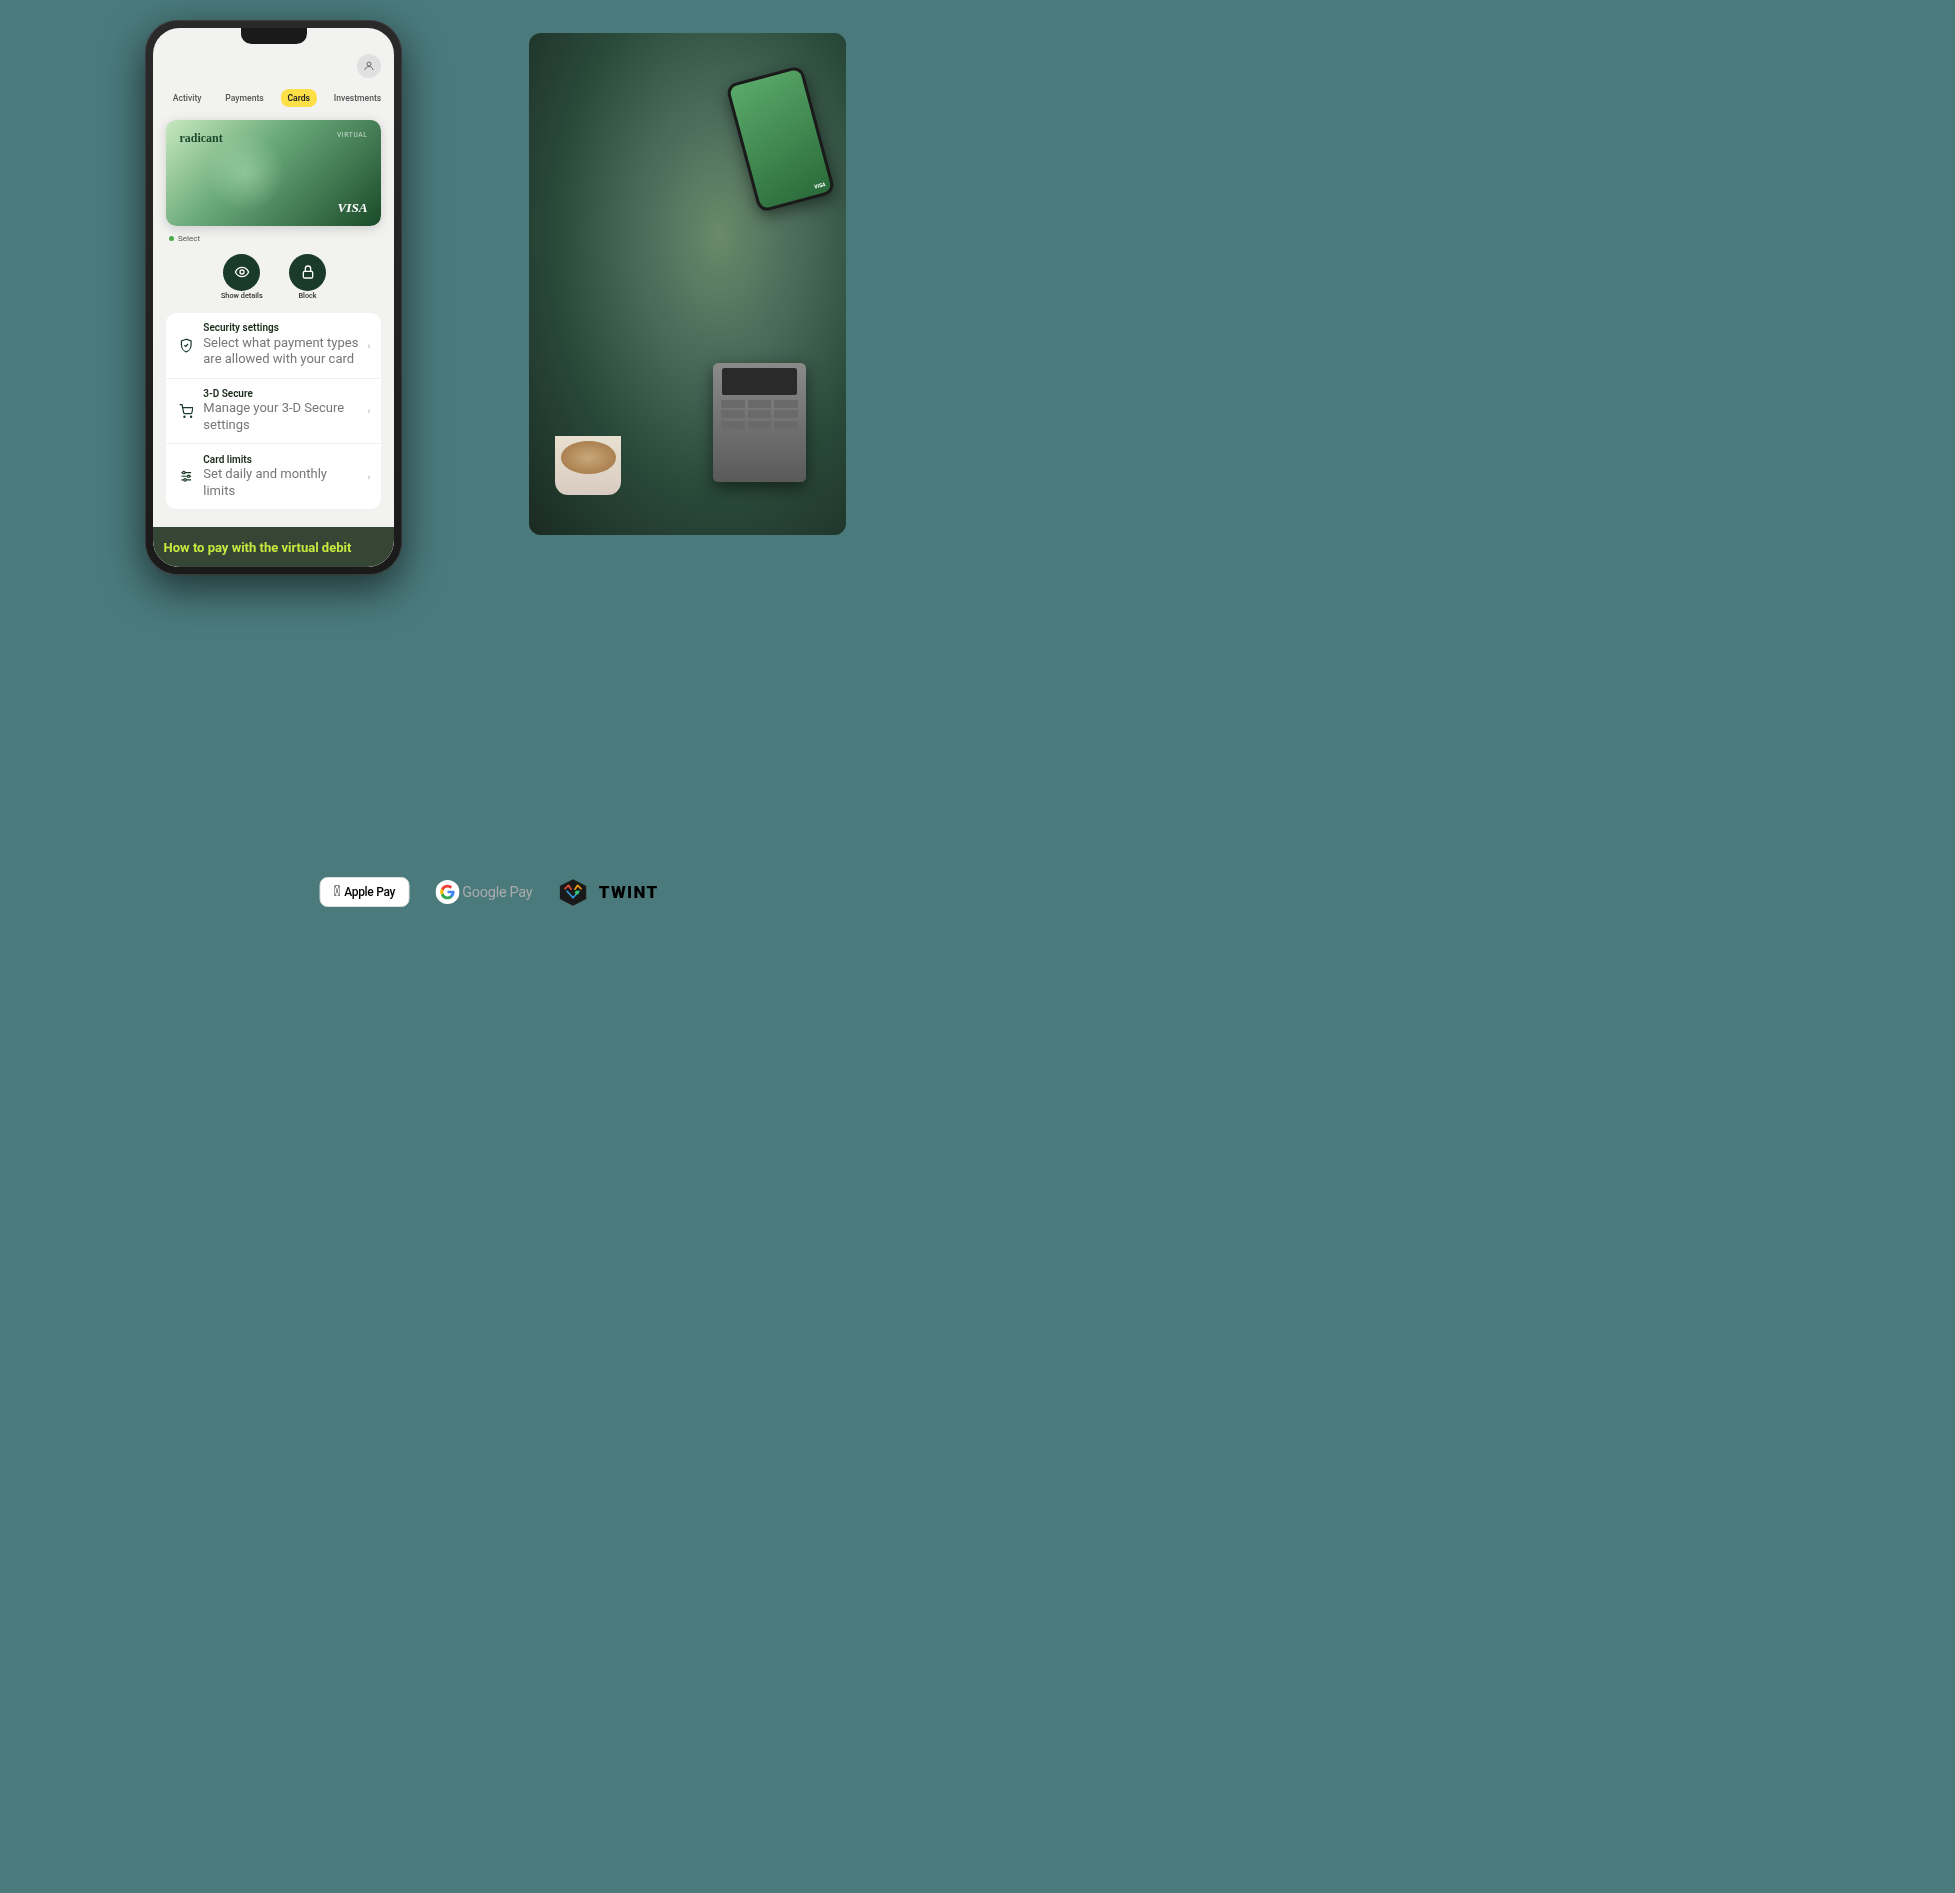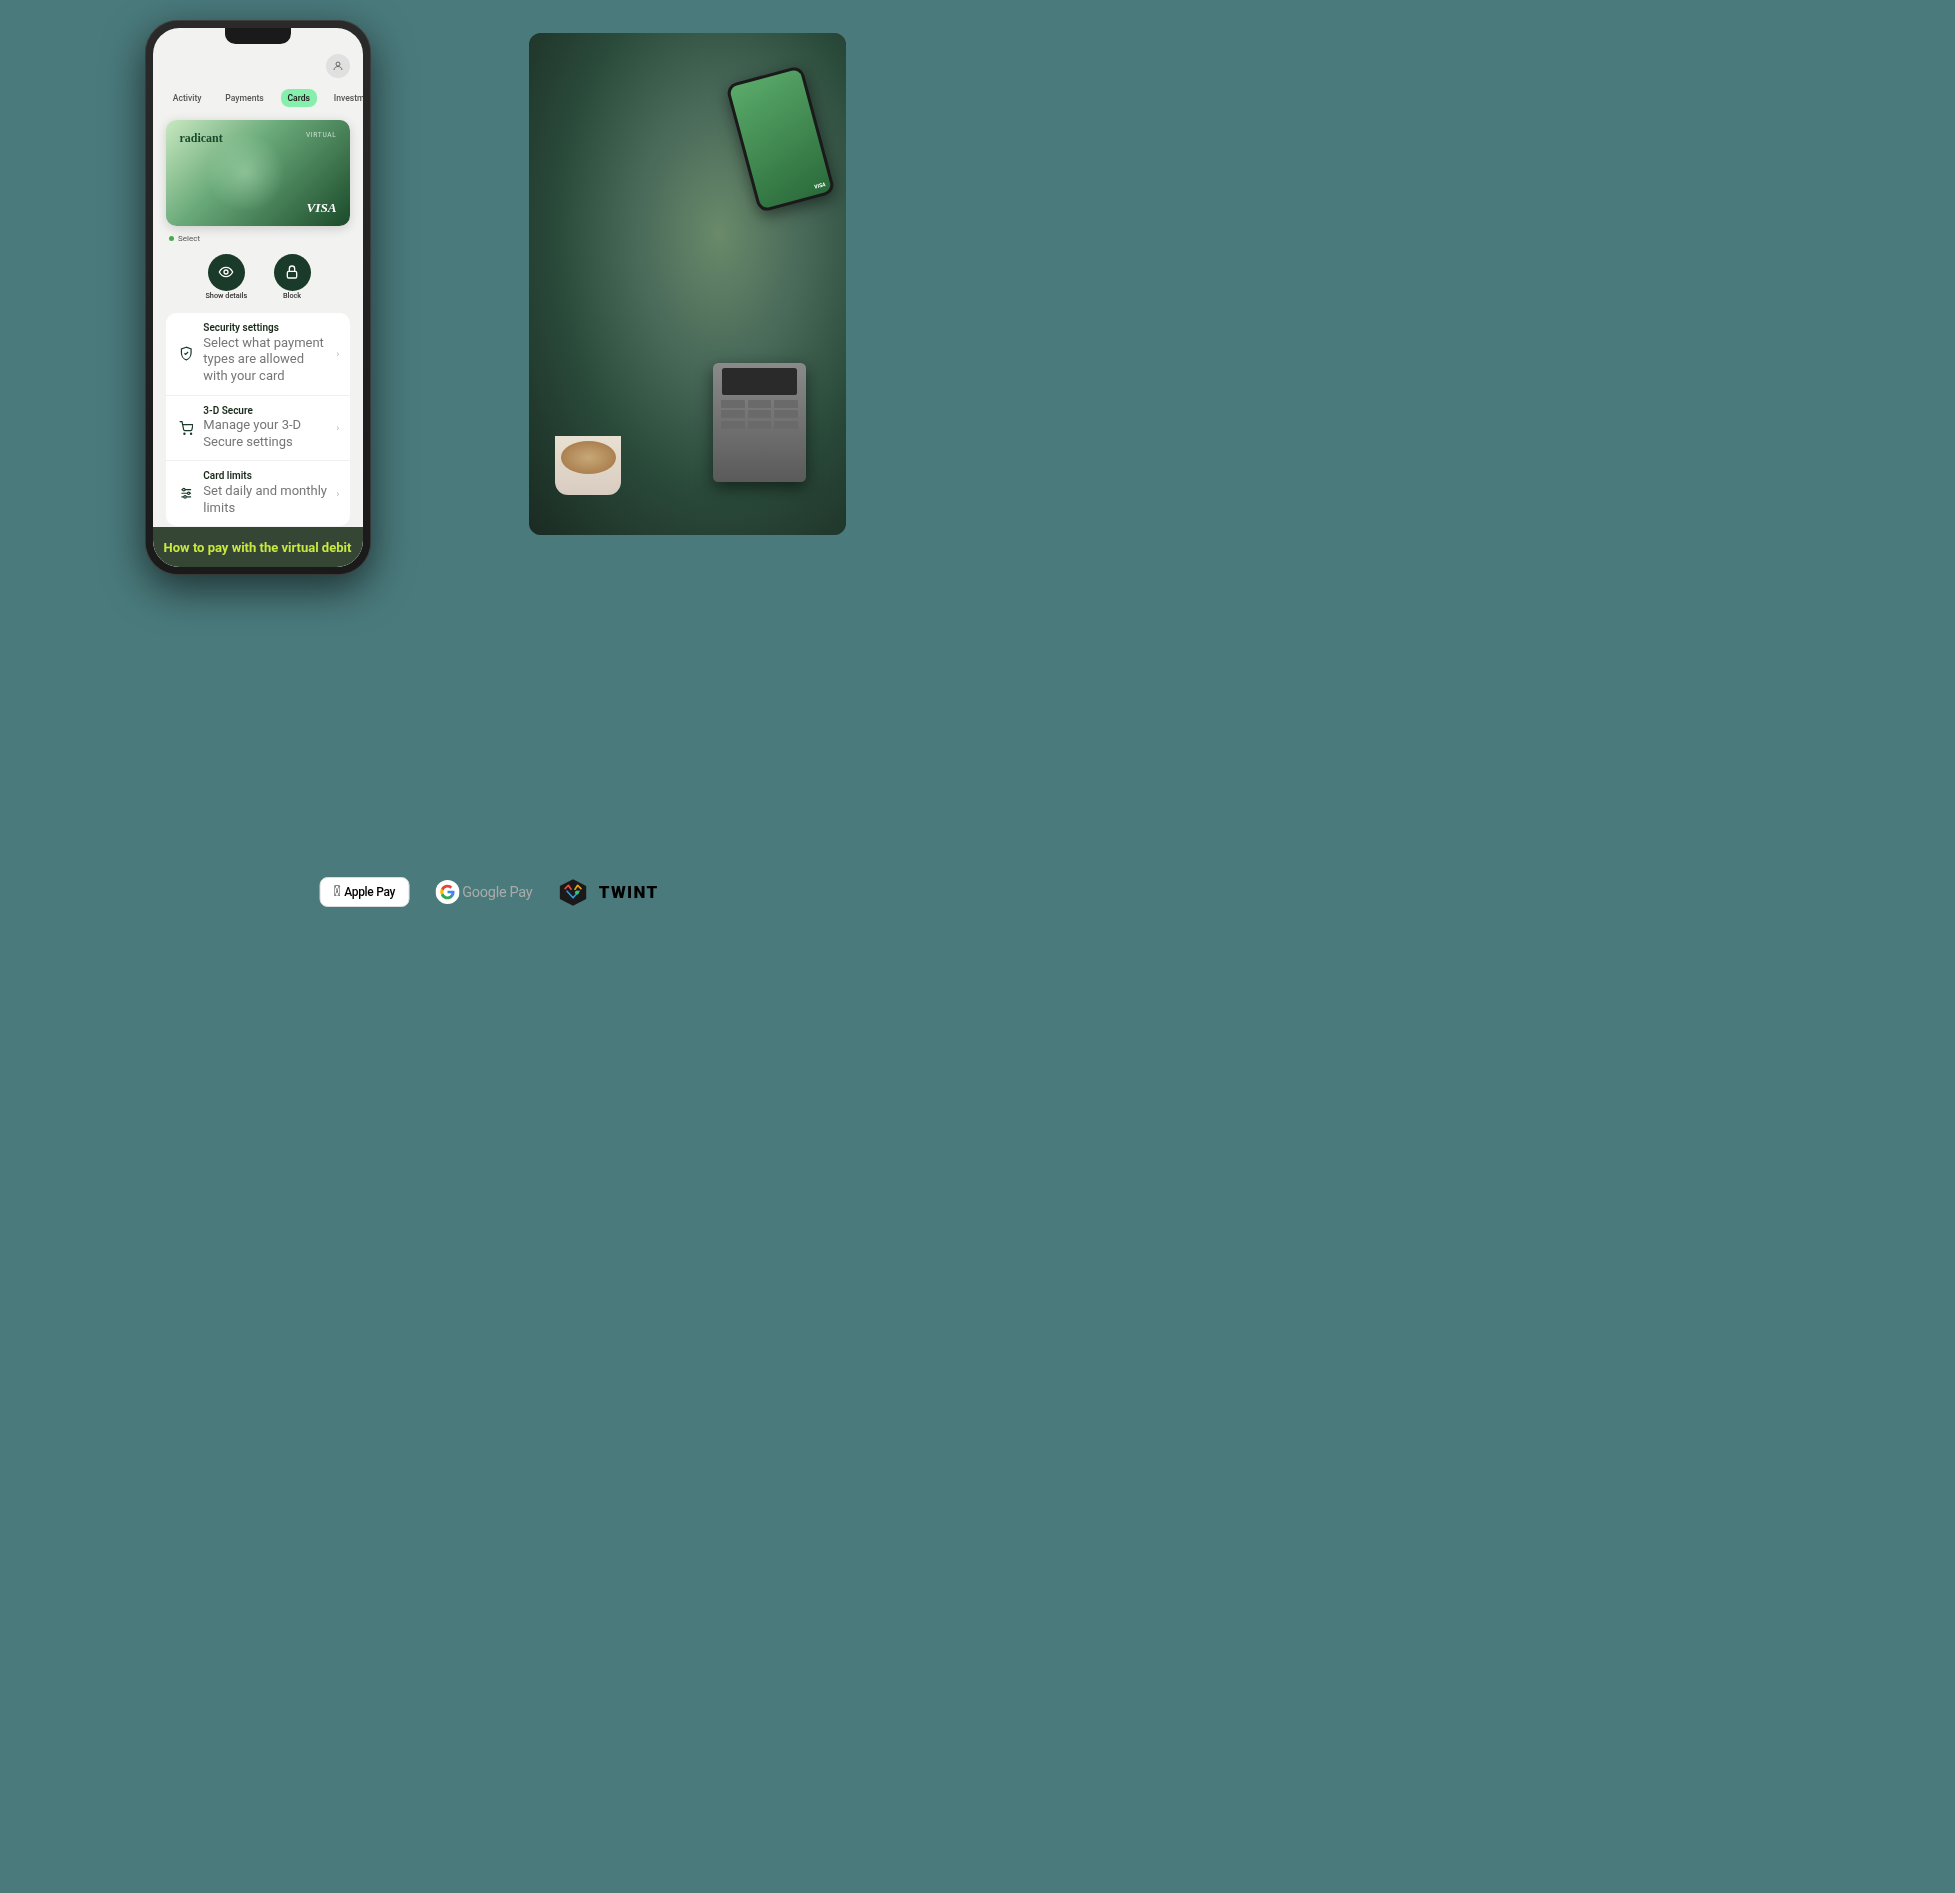--- a/index.html
+++ b/index.html
@@ -152,21 +152,21 @@
       height: 33px;
       background: radial-gradient(ellipse, #c8a878 0%, #a07040 100%);
       border-radius: 50%;
     }
 
     
     .phone-container {
       position: absolute;
       left: 145px;
       top: 20px;
-      width: 226px;
+      width: 257px;
       height: 555px;
       z-index: 10;
     }
 
     .phone-outer {
       width: 100%;
       height: 100%;
       background: linear-gradient(180deg, #2a2a2a 0%, #1a1a1a 100%);
       border-radius: 33px;
       padding: 8px;
@@ -231,21 +231,21 @@
     .nav-tab {
       font-size: 8.6px;
       color: #555;
       font-weight: 500;
       padding: 4px 6.6px;
       border-radius: 8px;
       cursor: pointer;
     }
 
     .nav-tab.active {
-      background: #86efac;
+      background: #fde047;
       color: #222;
       font-weight: 600;
     }
 
     
     .card-wrapper {
       position: relative;
       margin-bottom: 8px;
     }
 

